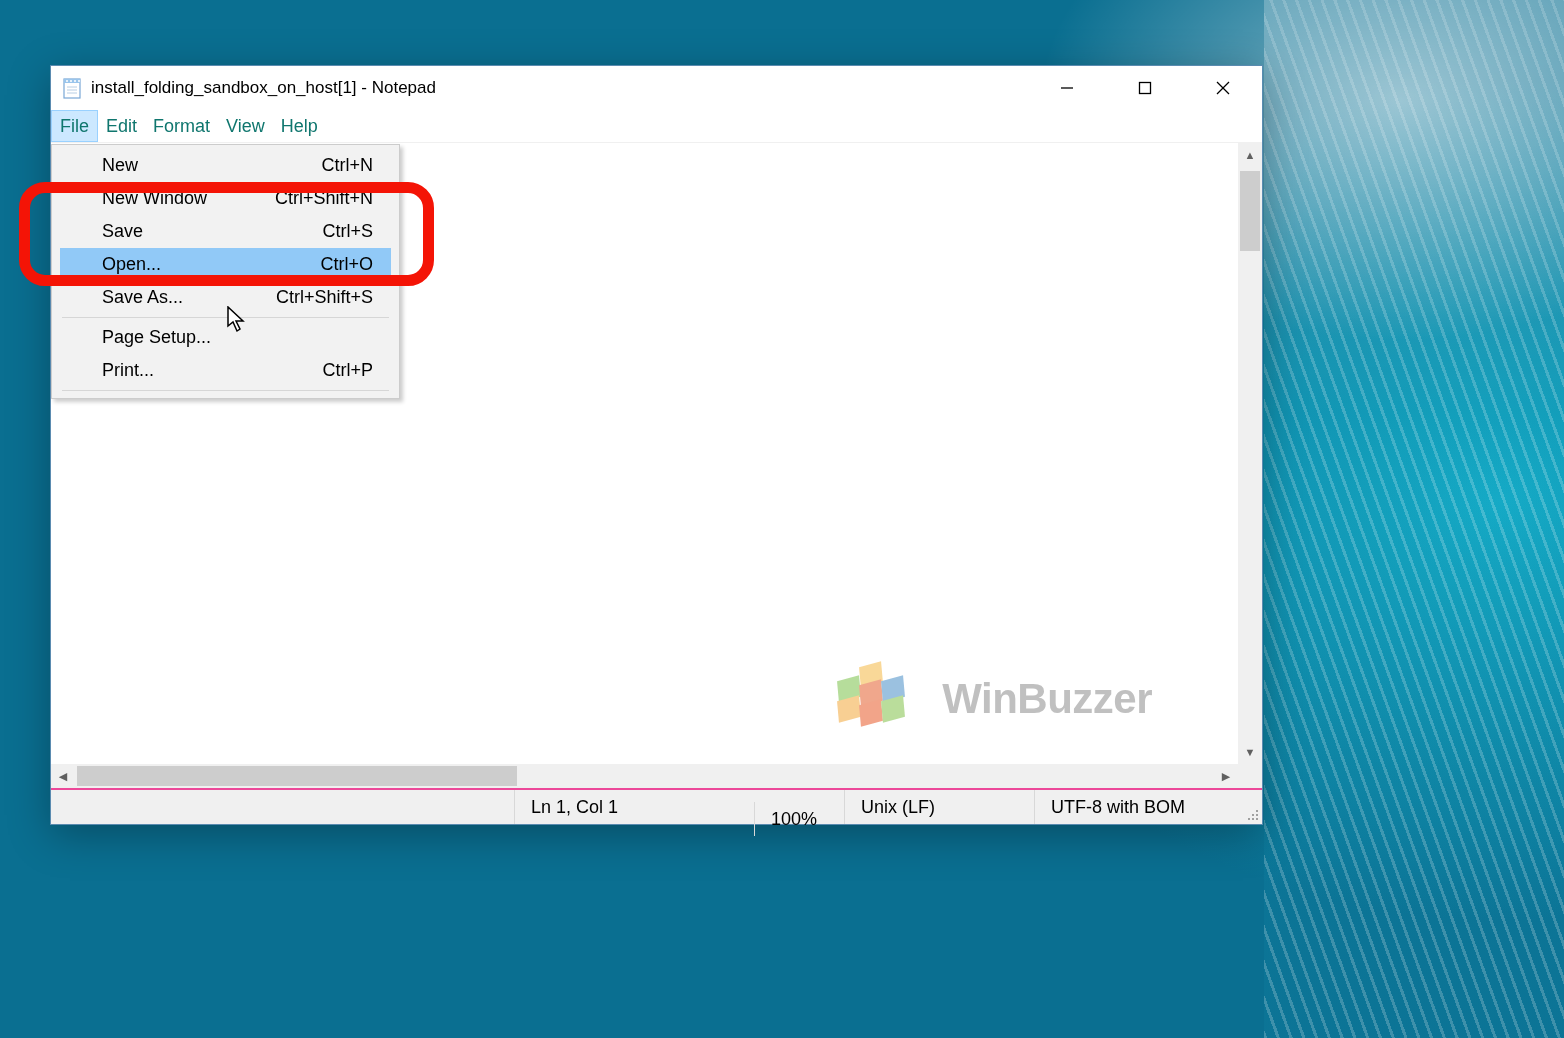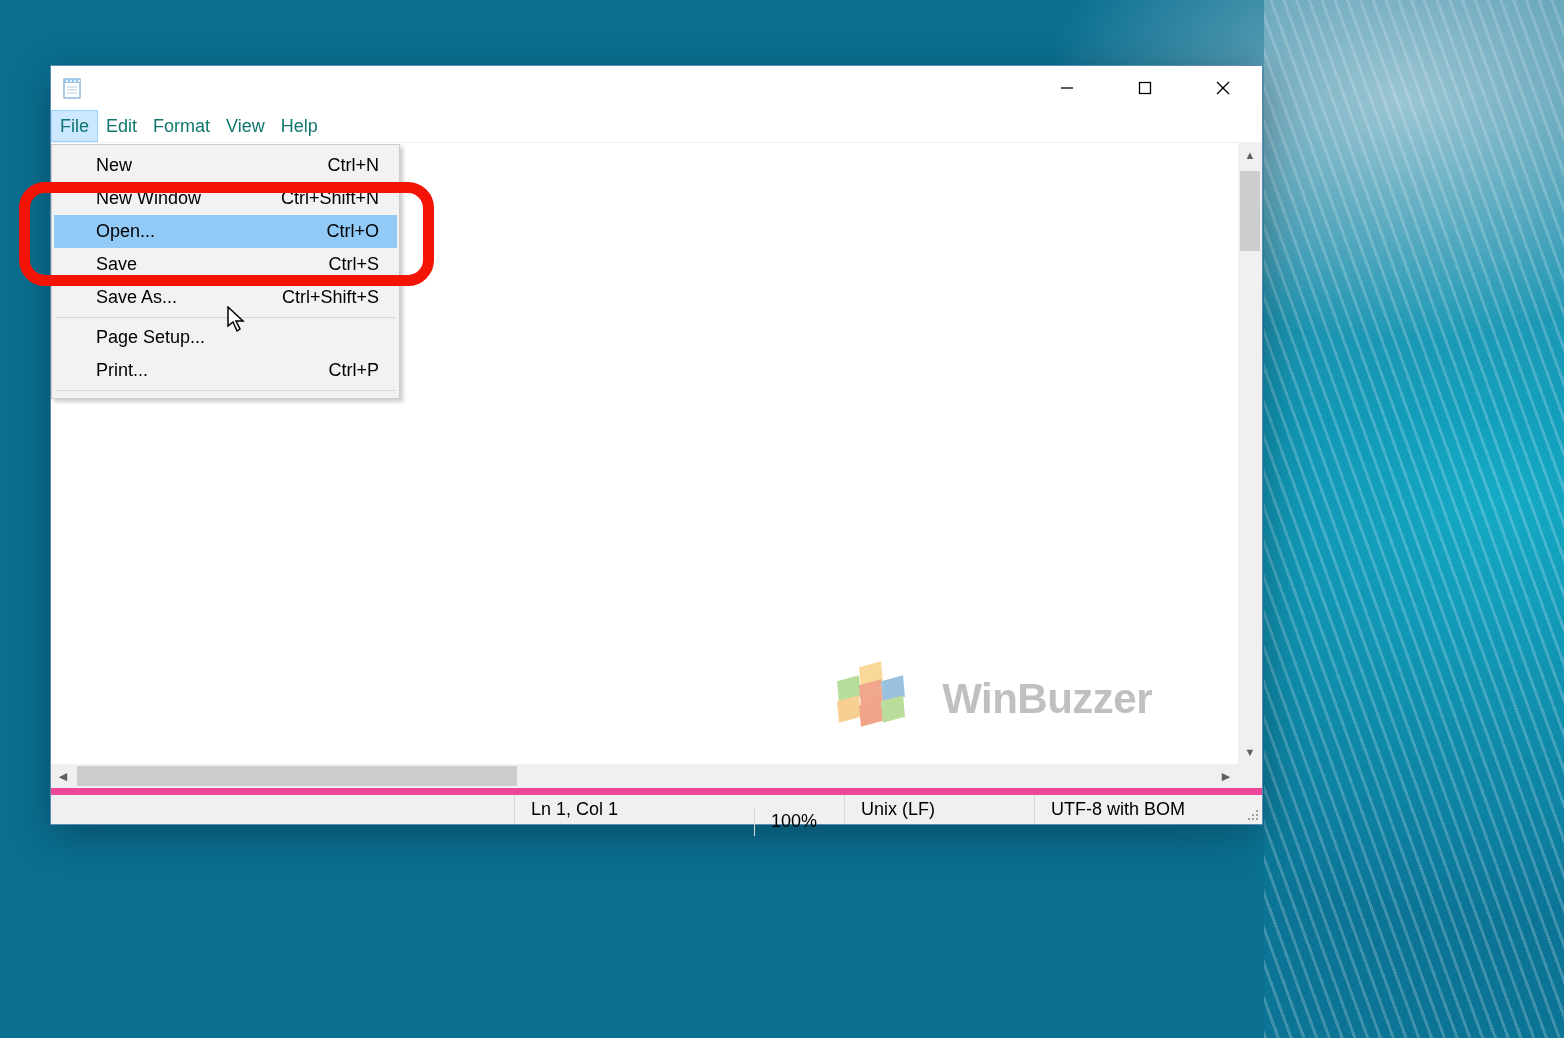--- a/index.html
+++ b/index.html
@@ -99,21 +99,21 @@
   
   .dropdown {
     position: absolute;
     left: 0;
     top: 78px;
     width: 349px;
     background: #f2f2f2;
     border: 1px solid #cccccc;
     box-shadow: 3px 3px 4px rgba(0,0,0,0.2);
     z-index: 10;
-    padding: 4px 2px;
+    padding: 4px 8px;
   }
   .menu-row {
     display: flex;
     justify-content: space-between;
     padding: 4px 18px 4px 42px;
     font-size: 18px;
     color: #000;
     height: 33px;
     align-items: center;
   }
@@ -203,21 +203,21 @@
   .h-spacer { flex:1; }
   .sb-corner { width: 24px; height:24px; background:#f0f0f0; }
 
   
   .statusbar {
     height: 36px;
     background: #f0f0f0;
     display: flex;
     font-size: 18px;
     color: #000;
-    border-top: 7px solid #ec4899;
+    border-top: 2px solid #ec4899;
     align-items: center;
   }
   .status-cell {
     border-left: 1px solid #d8d8d8;
     padding: 0 16px;
     height: 100%;
     display:flex;
     align-items:center;
   }
   .status-spacer { flex: 1; }
@@ -279,20 +279,21 @@
         <rect x="3" y="3" width="16" height="4" fill="#9ac5ec"></rect>
         <circle cx="6" cy="5" r="1" fill="#fff"></circle>
           <circle cx="10" cy="5" r="1" fill="#fff"></circle>
         <circle cx="14" cy="5" r="1" fill="#fff"></circle>
           <circle cx="18" cy="5" r="1" fill="#fff"></circle>
         <line x1="6" y1="11" x2="16" y2="11" stroke="#b8cee4"></line>
         <line x1="6" y1="14" x2="16" y2="14" stroke="#b8cee4"></line>
         <line x1="6" y1="17" x2="16" y2="17" stroke="#b8cee4"></line>
       </svg>
     </span>
+    <span class="title-text">install_folding_sandbox_on_host[1] - Notepad</span>
     <div class="title-controls">
       <div class="title-btn">
         <svg width="16" height="16">
             <line x1="2" y1="8" x2="14" y2="8"></line>
           </svg>
       </div>
       <div class="title-btn">
         <svg width="14" height="14">
             <rect x="1.5" y="1.5" width="11" height="11"></rect>
           </svg>
@@ -326,27 +327,27 @@
 
   <div class="dropdown">
     <div class="menu-row">
       <span>New</span>
       <span class="menu-shortcut">Ctrl+N</span>
     </div>
     <div class="menu-row">
       <span>New Window</span>
       <span class="menu-shortcut">Ctrl+Shift+N</span>
     </div>
+    <div class="menu-row">
+      <span>Save</span>
+      <span class="menu-shortcut">Ctrl+S</span>
+    </div>
     <div class="menu-row highlight">
       <span>Open...</span>
       <span class="menu-shortcut">Ctrl+O</span>
-    </div>
-    <div class="menu-row">
-      <span>Save</span>
-      <span class="menu-shortcut">Ctrl+S</span>
     </div>
     <div class="menu-row">
       <span>Save As...</span>
       <span class="menu-shortcut">Ctrl+Shift+S</span>
     </div>
     <div class="menu-sep"></div>
     <div class="menu-row">
       <span>Page Setup...</span>
       <span class="menu-shortcut"></span>
     </div>

